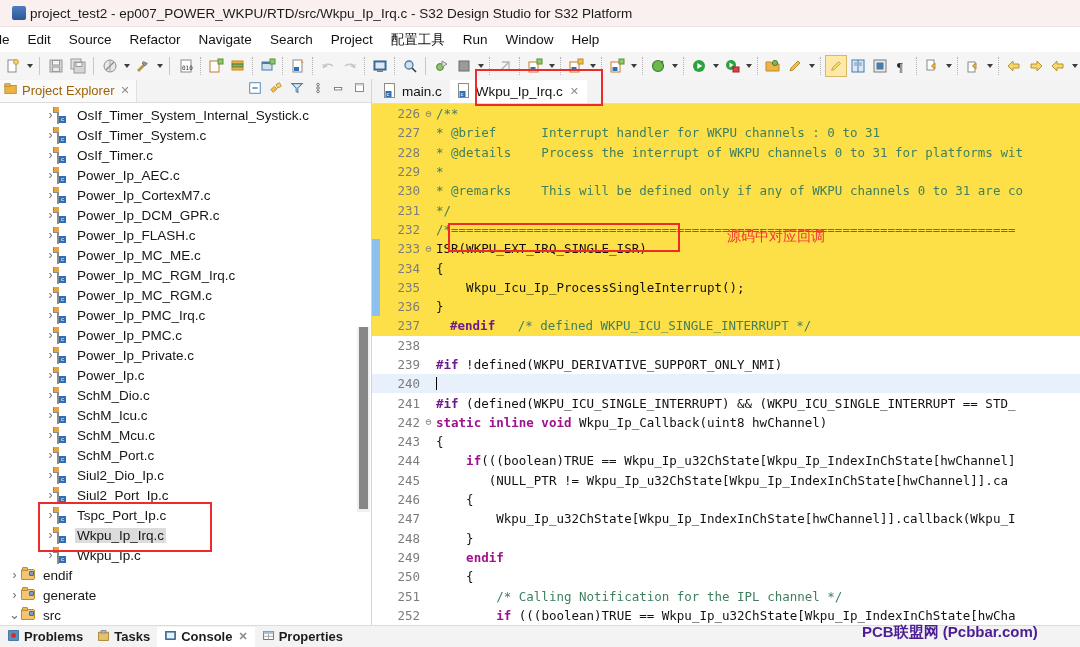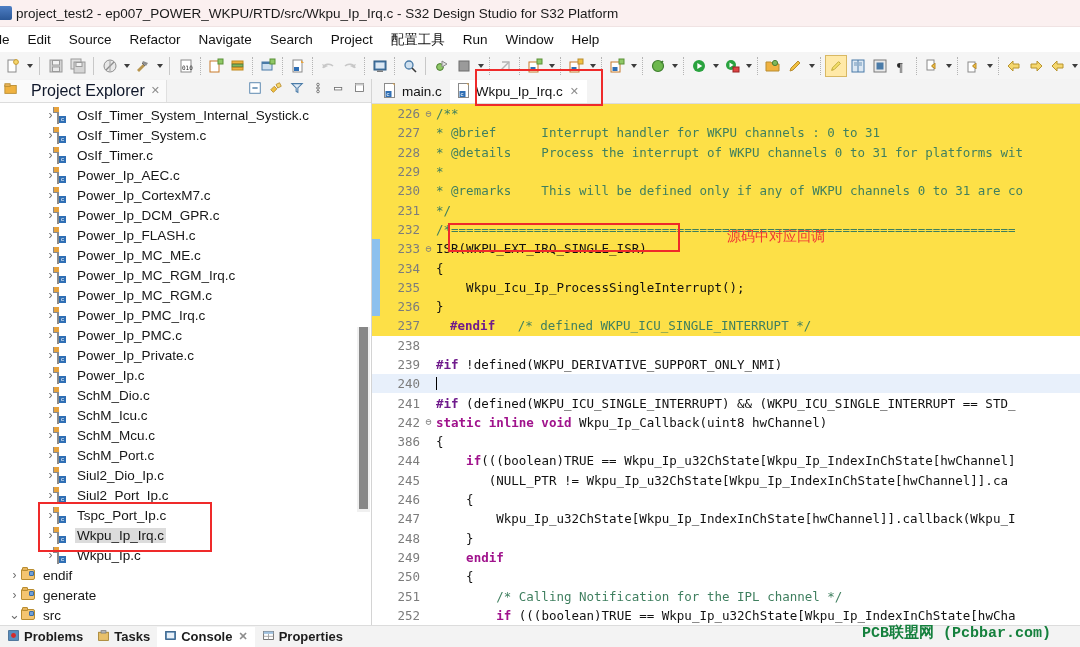--- a/index.html
+++ b/index.html
@@ -10,21 +10,21 @@
     font-size:13px;
     color:#1a1a1a;
     -webkit-font-smoothing:antialiased;
   }
   .app{position:relative;width:1080px;height:647px;overflow:hidden;}
 
   
   .titlebar{
     height:26px;background:#fbf0f0;
     display:flex;align-items:center;
-    padding-left:2px;
+    padding-left:16px;
     border-bottom:1px solid #f0e3e3;
   }
   .titlebar .tb-icon{
     width:14px;height:14px;margin-right:4px;flex:0 0 auto;
     background:linear-gradient(#4d7ec4,#2b5796);border-radius:2px;
     margin-left:-4px;
   }
   .titlebar .tb-text{font-size:13.5px;color:#1a1a1a;white-space:nowrap;}
 
   
@@ -84,21 +84,21 @@
   
   .view-tabbar{
     height:23px;background:#f3f3f3;display:flex;align-items:center;
     border-bottom:1px solid #dcdcdc;position:relative;
   }
   .view-tab{
     height:22px;display:flex;align-items:center;gap:4px;
     padding:0 6px 0 4px;background:#fafafa;
     border-right:1px solid #e0e0e0;
   }
-  .view-tab .vt-label{font-size:16px;color:#0f172a;white-space:nowrap;margin-left:9px;}
+  .view-tab .vt-label{font-size:13px;color:#a16207;white-space:nowrap;}
   .vt-close{
     font-size:11px;color:#8d8d8d;margin-left:2px;line-height:1;
   }
   .view-tools{
     position:absolute;right:4px;top:1px;display:flex;align-items:center;gap:6px;
   }
   .vtool{width:15px;height:15px;display:flex;align-items:center;justify-content:center;}
 
   
   .tree{
@@ -226,21 +226,21 @@
   }
   .bb-tab.active{background:#ffffff;text-align:center;}
 
   
   .redbox{position:absolute;border:2px solid #ef2a2a;box-sizing:border-box;pointer-events:none;}
   .redtext{
     position:absolute;color:#f03434;font-family:"DejaVu Sans",sans-serif;
     font-size:14px;white-space:nowrap;
   }
   .watermark{
-    position:absolute;color:#15803d;font-family:Liberation Mono, monospace;
+    position:absolute;color:#4c1d95;font-family:Liberation Sans, sans-serif;
     font-size:15px;font-weight:bold;white-space:nowrap;letter-spacing:0px;
   }
 
   
   .ic{display:block;}
 </style>
 </head>
 <body>
 
 <div class="app">
@@ -841,21 +841,21 @@
               <span class="ctext"><span class="c-pre" style="white-space: pre;">#if</span><span class="c-pl" style="white-space: pre;"> (defined(WKPU_ICU_SINGLE_INTERRUPT) &amp;&amp; (WKPU_ICU_SINGLE_INTERRUPT == STD_</span></span>
             </div>
             <div class="crow">
               <span style="width: 8px; flex: 0 0 auto; height: 100%;"></span>
               <span class="gut">242</span>
               <span class="fold">⊖</span>
               <span class="ctext"><span class="c-kw" style="white-space: pre;">static inline void</span><span class="c-pl" style="white-space: pre;"> Wkpu_Ip_Callback(uint8 hwChannel)</span></span>
             </div>
             <div class="crow">
               <span style="width: 8px; flex: 0 0 auto; height: 100%;"></span>
-              <span class="gut">386</span>
+              <span class="gut">243</span>
               <span class="fold"></span>
               <span class="ctext"><span class="c-pl" style="white-space: pre;">{</span></span>
             </div>
             <div class="crow">
               <span style="width: 8px; flex: 0 0 auto; height: 100%;"></span>
               <span class="gut">244</span>
               <span class="fold"></span>
               <span class="ctext"><span class="c-pl" style="white-space: pre;">    </span><span class="c-kw" style="white-space: pre;">if</span><span class="c-pl" style="white-space: pre;">(((boolean)TRUE == Wkpu_Ip_u32ChState[Wkpu_Ip_IndexInChState[hwChannel]</span></span>
             </div>
             <div class="crow">

